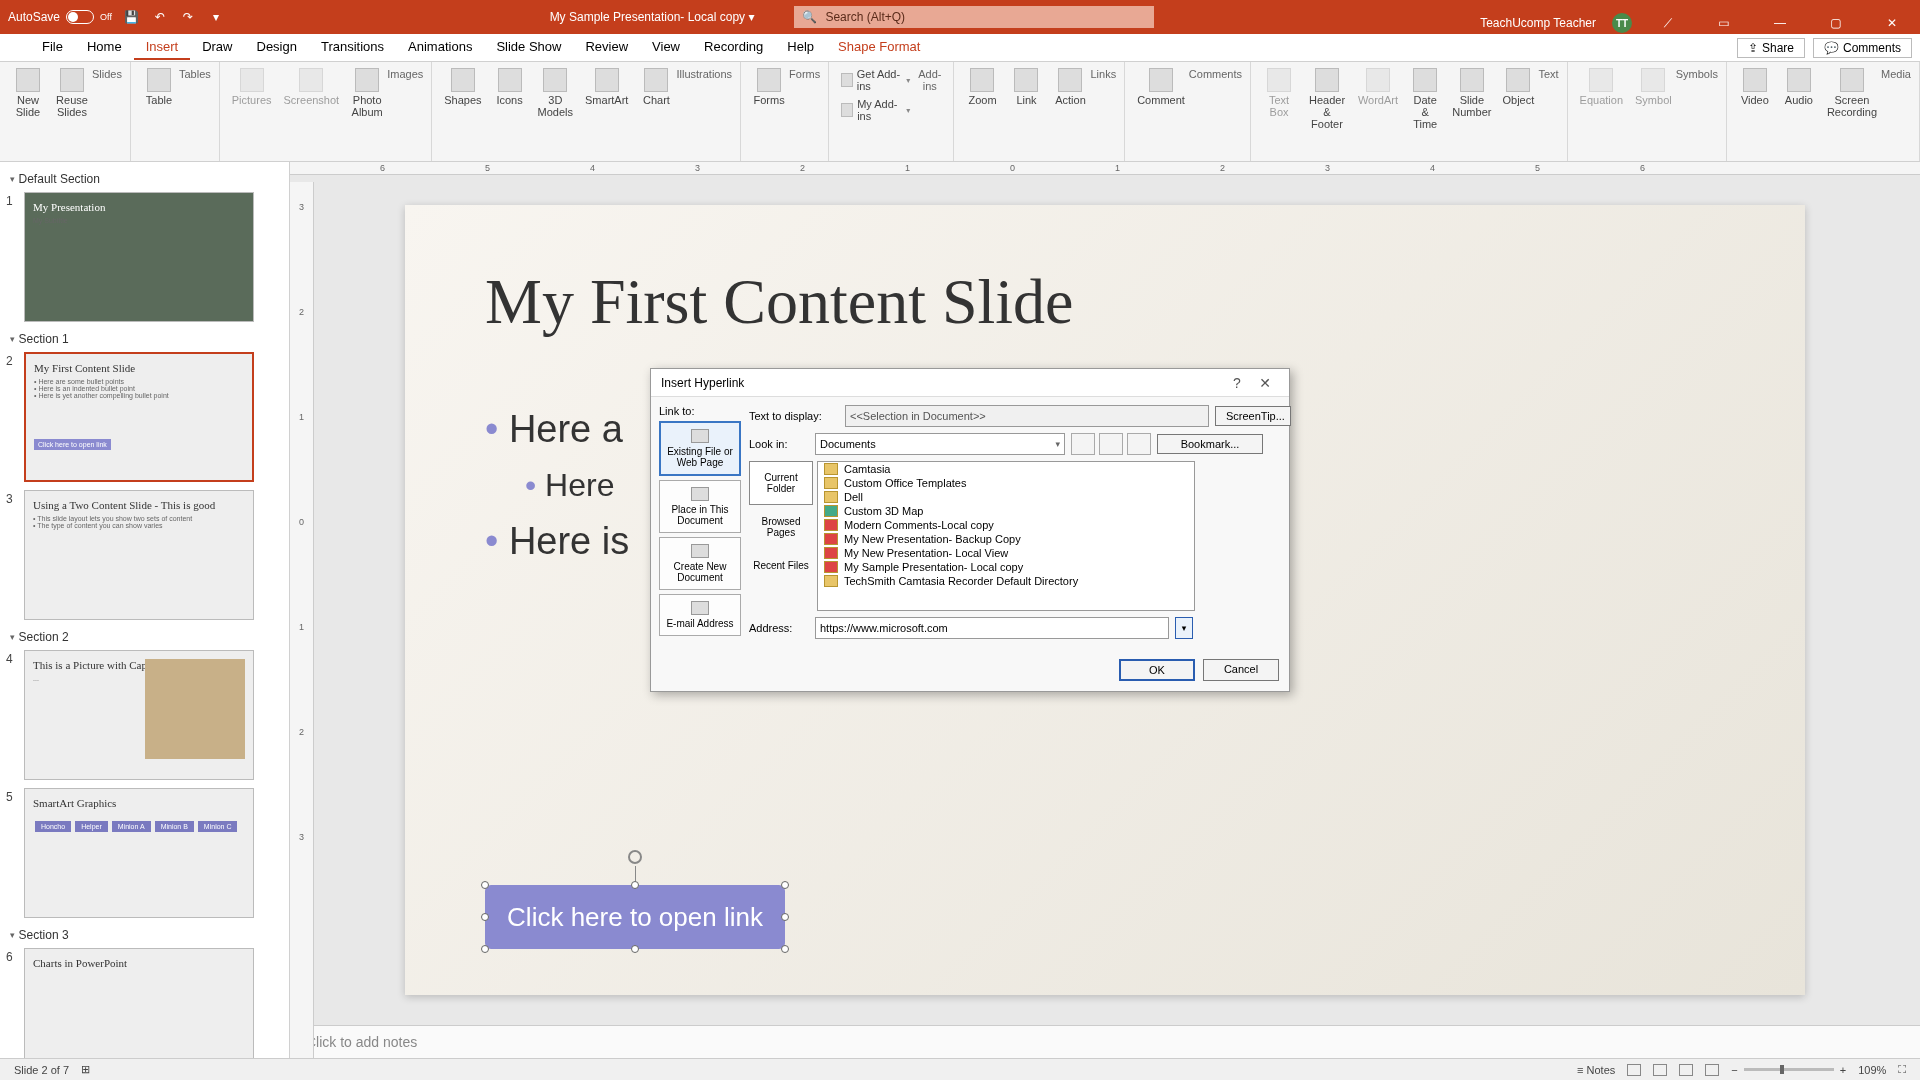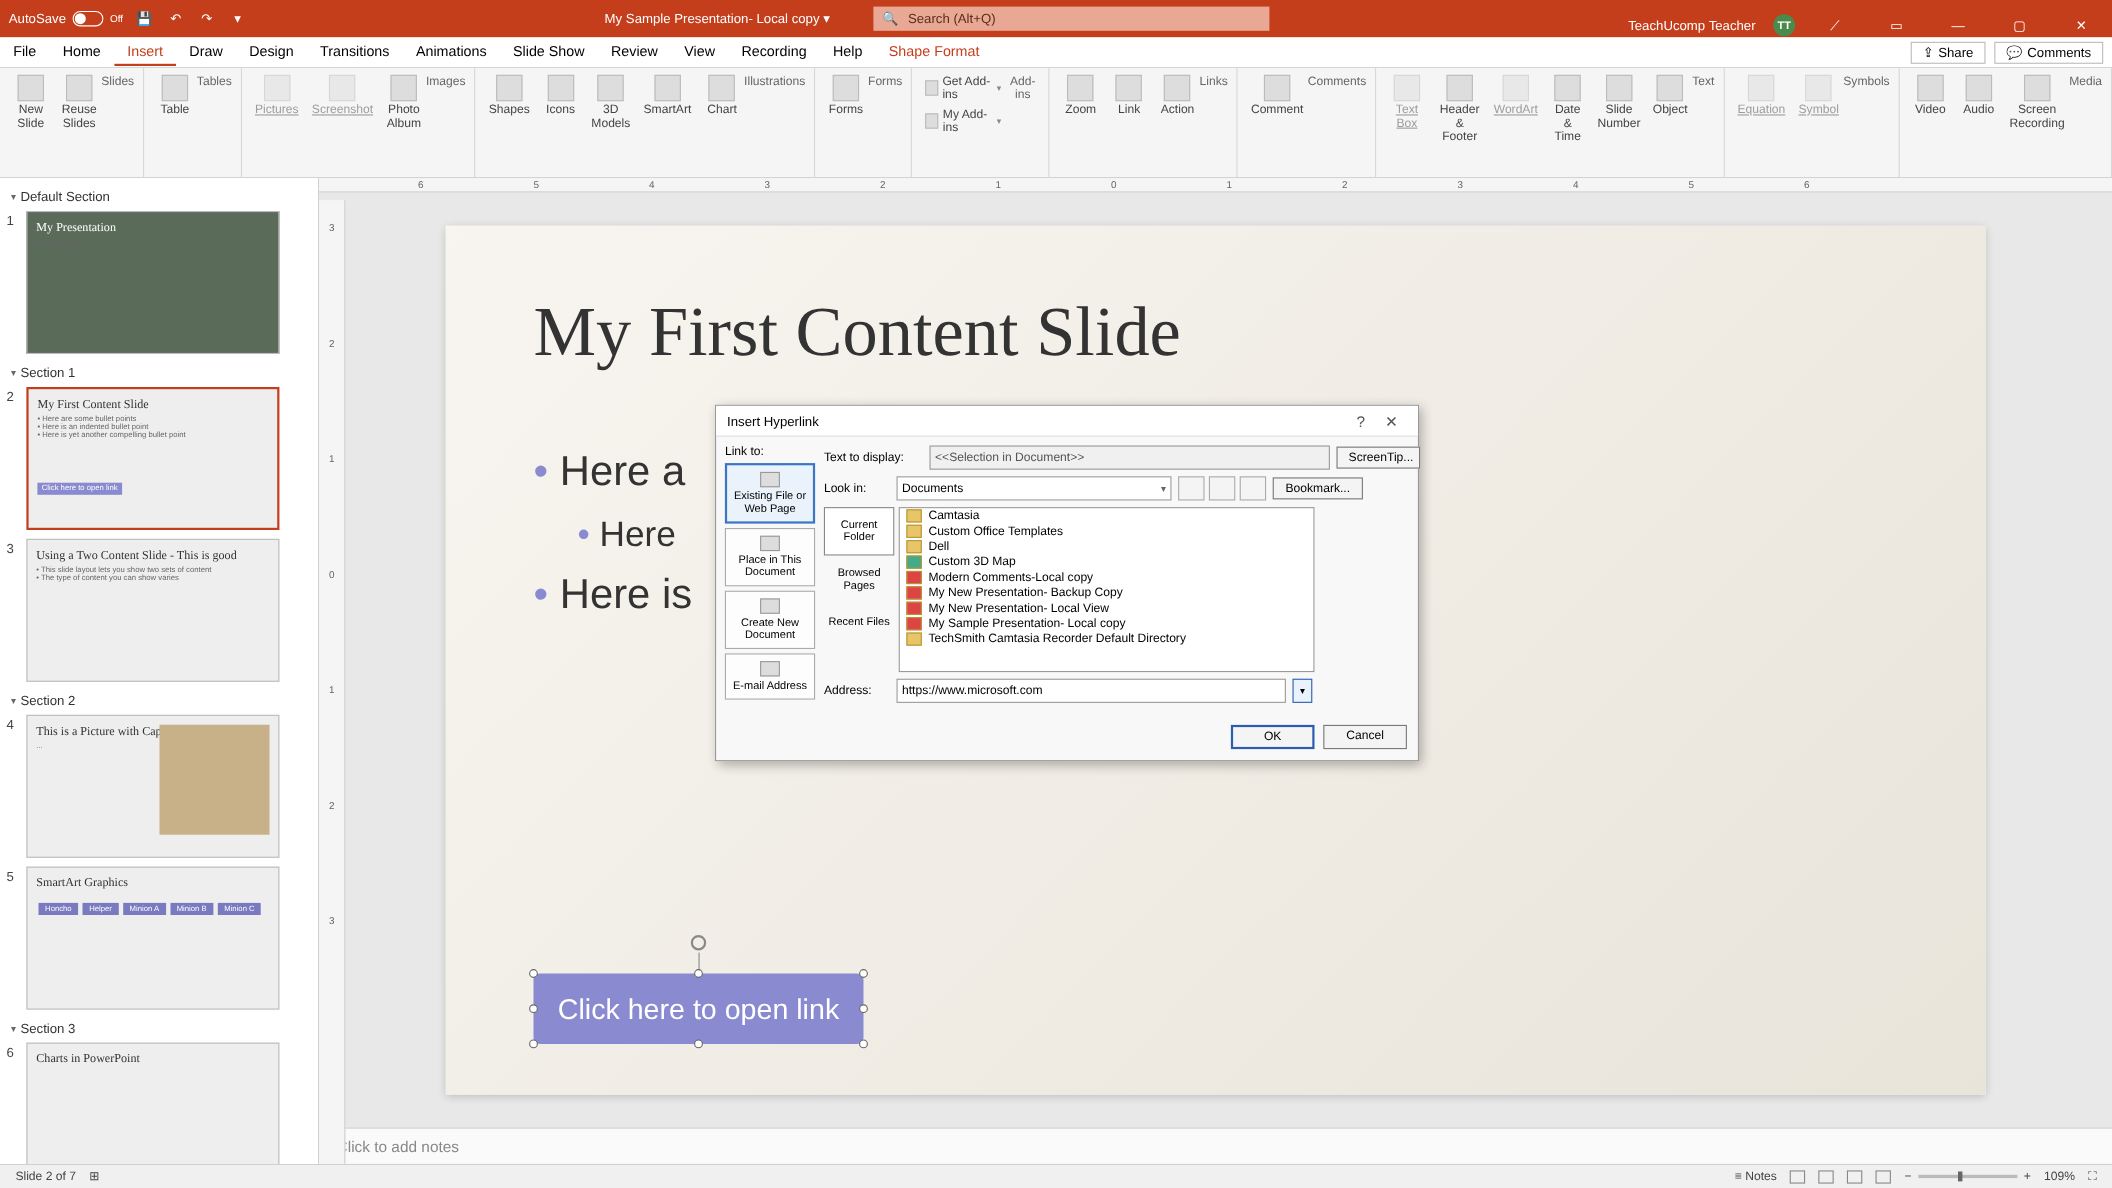--- a/index.html
+++ b/index.html
@@ -12,34 +12,34 @@
 .titlebar .toggle { width: 28px; height: 14px; border: 1px solid #fff; border-radius: 8px; position: relative; }
 .titlebar .toggle::after { content: ""; position: absolute; left: 1px; top: 1px; width: 10px; height: 10px; background: #fff; border-radius: 50%; }
 .titlebar .icon { width: 16px; height: 16px; display: inline-flex; align-items: center; justify-content: center; }
 .titlebar .center { flex: 1; display: flex; justify-content: center; align-items: center; gap: 40px; }
 .titlebar .searchbox { background: #e8a894; width: 360px; height: 22px; display: flex; align-items: center; padding: 0 8px; gap: 8px; color: #5a2b1a; }
 .titlebar .right { display: flex; align-items: center; gap: 16px; margin-top: 12px; }
 .titlebar .user-badge { width: 20px; height: 20px; background: #4a8a4a; border-radius: 50%; display: flex; align-items: center; justify-content: center; font-size: 10px; font-weight: bold; }
 .titlebar .winbtn { width: 40px; height: 28px; display: flex; align-items: center; justify-content: center; }
 
 
-.menutabs { height: 28px; background: #fff; border-bottom: 1px solid #d0d0d0; display: flex; align-items: center; padding-left: 0; font-size: 13px; }
+.menutabs { height: 28px; background: #fff; border-bottom: 1px solid #d0d0d0; display: flex; align-items: center; padding-left: 30px; font-size: 13px; }
 .menutabs .tab { padding: 4px 12px; cursor: pointer; }
 .menutabs .tab.active { border-bottom: 2px solid #c43e1c; color: #c43e1c; }
 .menutabs .tab.colored { color: #c43e1c; }
 .menutabs .spacer { flex: 1; }
 .menutabs .rightbtn { display: flex; align-items: center; gap: 4px; padding: 2px 10px; border: 1px solid #bbb; margin-right: 8px; font-size: 12px; }
 
 
 .ribbon { height: 100px; background: #f5f5f5; border-bottom: 1px solid #d0d0d0; display: flex; }
 .rgroup { border-right: 1px solid #d8d8d8; padding: 4px 8px 2px; display: flex; justify-content: space-between; }
 .rgroup .items { display: flex; gap: 4px; align-items: flex-start; }
 .rbtn { display: flex; flex-direction: column; align-items: center; gap: 2px; font-size: 11px; color: #444; padding: 2px 4px; min-width: 40px; text-align: center; }
 .rbtn .ico { width: 24px; height: 24px; background: #ddd; border: 1px solid #bbb; }
-.rbtn.dim { opacity: 0.5; text-decoration: underline; }
+.rbtn.dim { opacity: 0.5; }
 .rgroup .glabel { font-size: 11px; color: #666; text-align: center; padding-top: 2px; }
 .rcol { display: flex; flex-direction: column; gap: 2px; }
 .rrow { display: flex; align-items: center; gap: 4px; font-size: 11px; color: #444; padding: 2px 4px; }
 .rrow .ico { width: 14px; height: 14px; background: #ddd; border: 1px solid #bbb; }
 
 
 .main { display: flex; height: calc(100% - 34px - 28px - 100px - 22px); }
 
 
 .slidepanel { width: 290px; background: #fff; border-right: 1px solid #d0d0d0; overflow-y: auto; padding: 6px 4px; position: relative; }
@@ -516,21 +516,21 @@
         <div class="dlg-row">
           <label style="width:60px">Look in:</label>
           <div class="combo" style="flex:0 0 250px">
               <span>Documents</span>
             </div>
           <div class="toolbtns">
             <div class="toolbtn"></div>
             <div class="toolbtn"></div>
             <div class="toolbtn"></div>
           </div>
-          <div style="width:82px">
+          <div style="width:106px">
               <div class="dlg-btn">Bookmark...</div>
             </div>
         </div>
         <div class="browse-area">
           <div class="subtabs" id="subtabs-host">
               <div class="subtab sel">Current Folder</div>
               <div class="subtab">Browsed Pages</div>
               <div class="subtab">Recent Files</div>
             </div>
           <div class="filelist" id="filelist-host">

